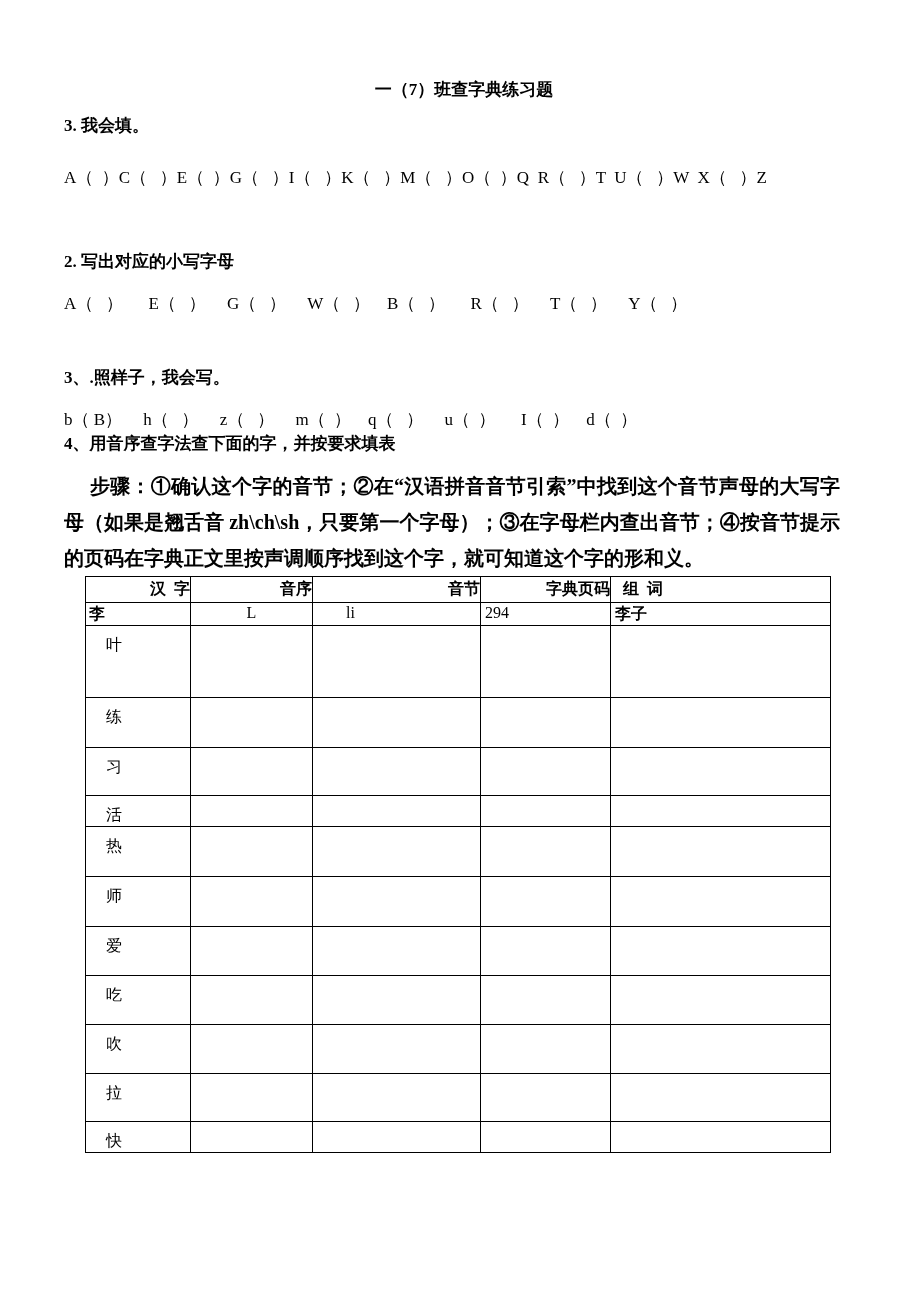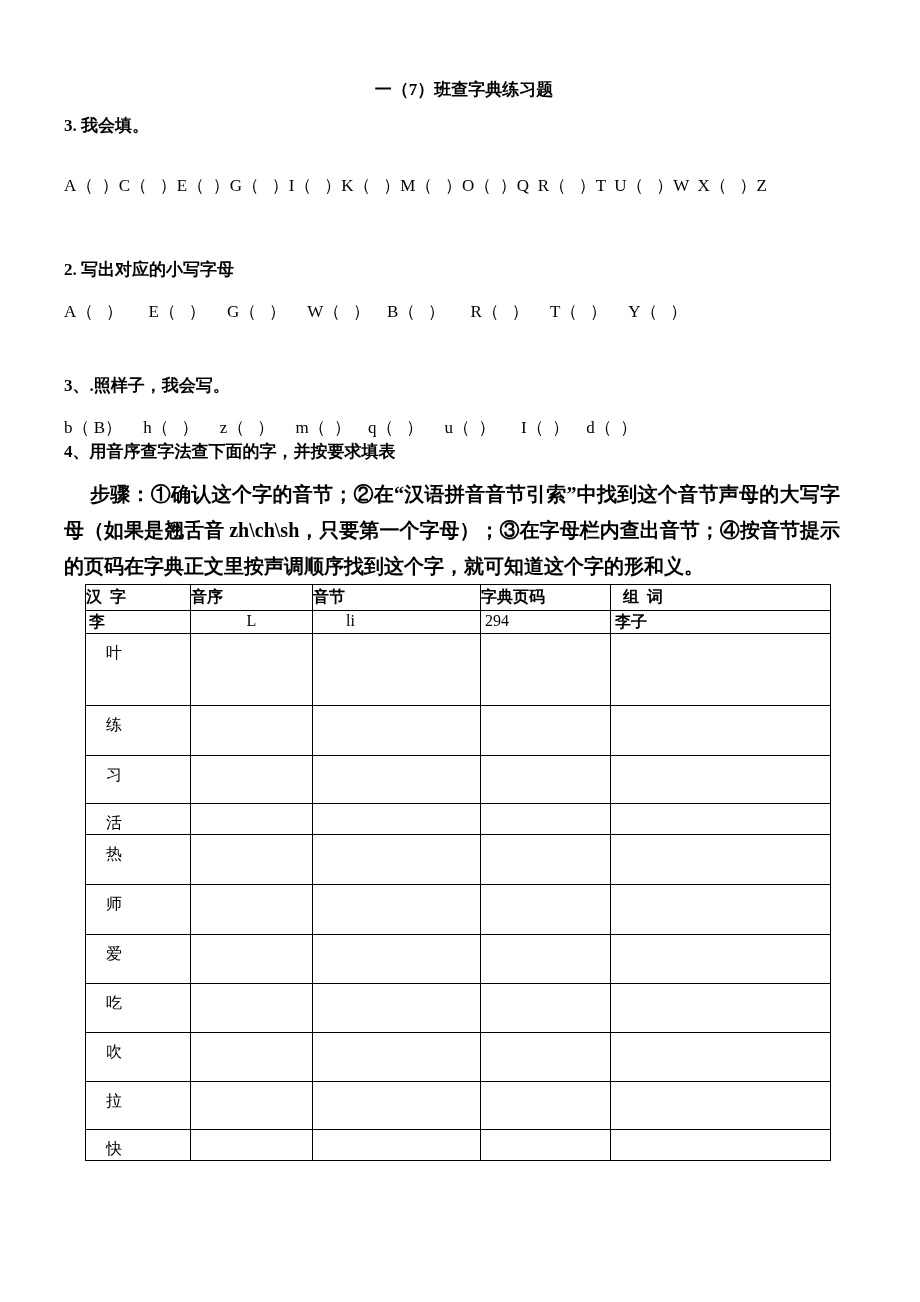--- a/index.html
+++ b/index.html
@@ -29,21 +29,21 @@
     font-size: 17px;
     font-weight: bold;
     line-height: 24px;
   }
   .h1 { margin-top: 12px; }
   .line {
     font-size: 17px;
     line-height: 24px;
     white-space: pre-wrap;
   }
-  .l1 { margin-top: 36px; }
+  .l1 { margin-top: 28px; }
   .h2 { margin-top: 60px; }
   .l2 { margin-top: 18px; }
   .h3 { margin-top: 50px; }
   .l3 { margin-top: 18px; }
   .h4 { }
   .steps {
     margin-top: 12px;
     font-size: 20px;
     line-height: 36px;
     text-indent: 26px;
@@ -58,21 +58,21 @@
     table-layout: fixed;
   }
   table.lookup th, table.lookup td {
     border: 1px solid #000;
     vertical-align: top;
     overflow: hidden;
   }
   table.lookup th {
     font-size: 16px;
     font-weight: bold;
-    text-align: left;
+    text-align: right;
     white-space: pre;
     padding-top: 2px;
   }
   table.lookup th.left {
     text-align: left;
     padding-left: 12px;
   }
   table.lookup td { font-size: 16px; }
   .example-char { font-weight: bold; padding-left: 3px; padding-top: 1px; }
   .seq-cell  { text-align: center; padding-top: 1px; }

